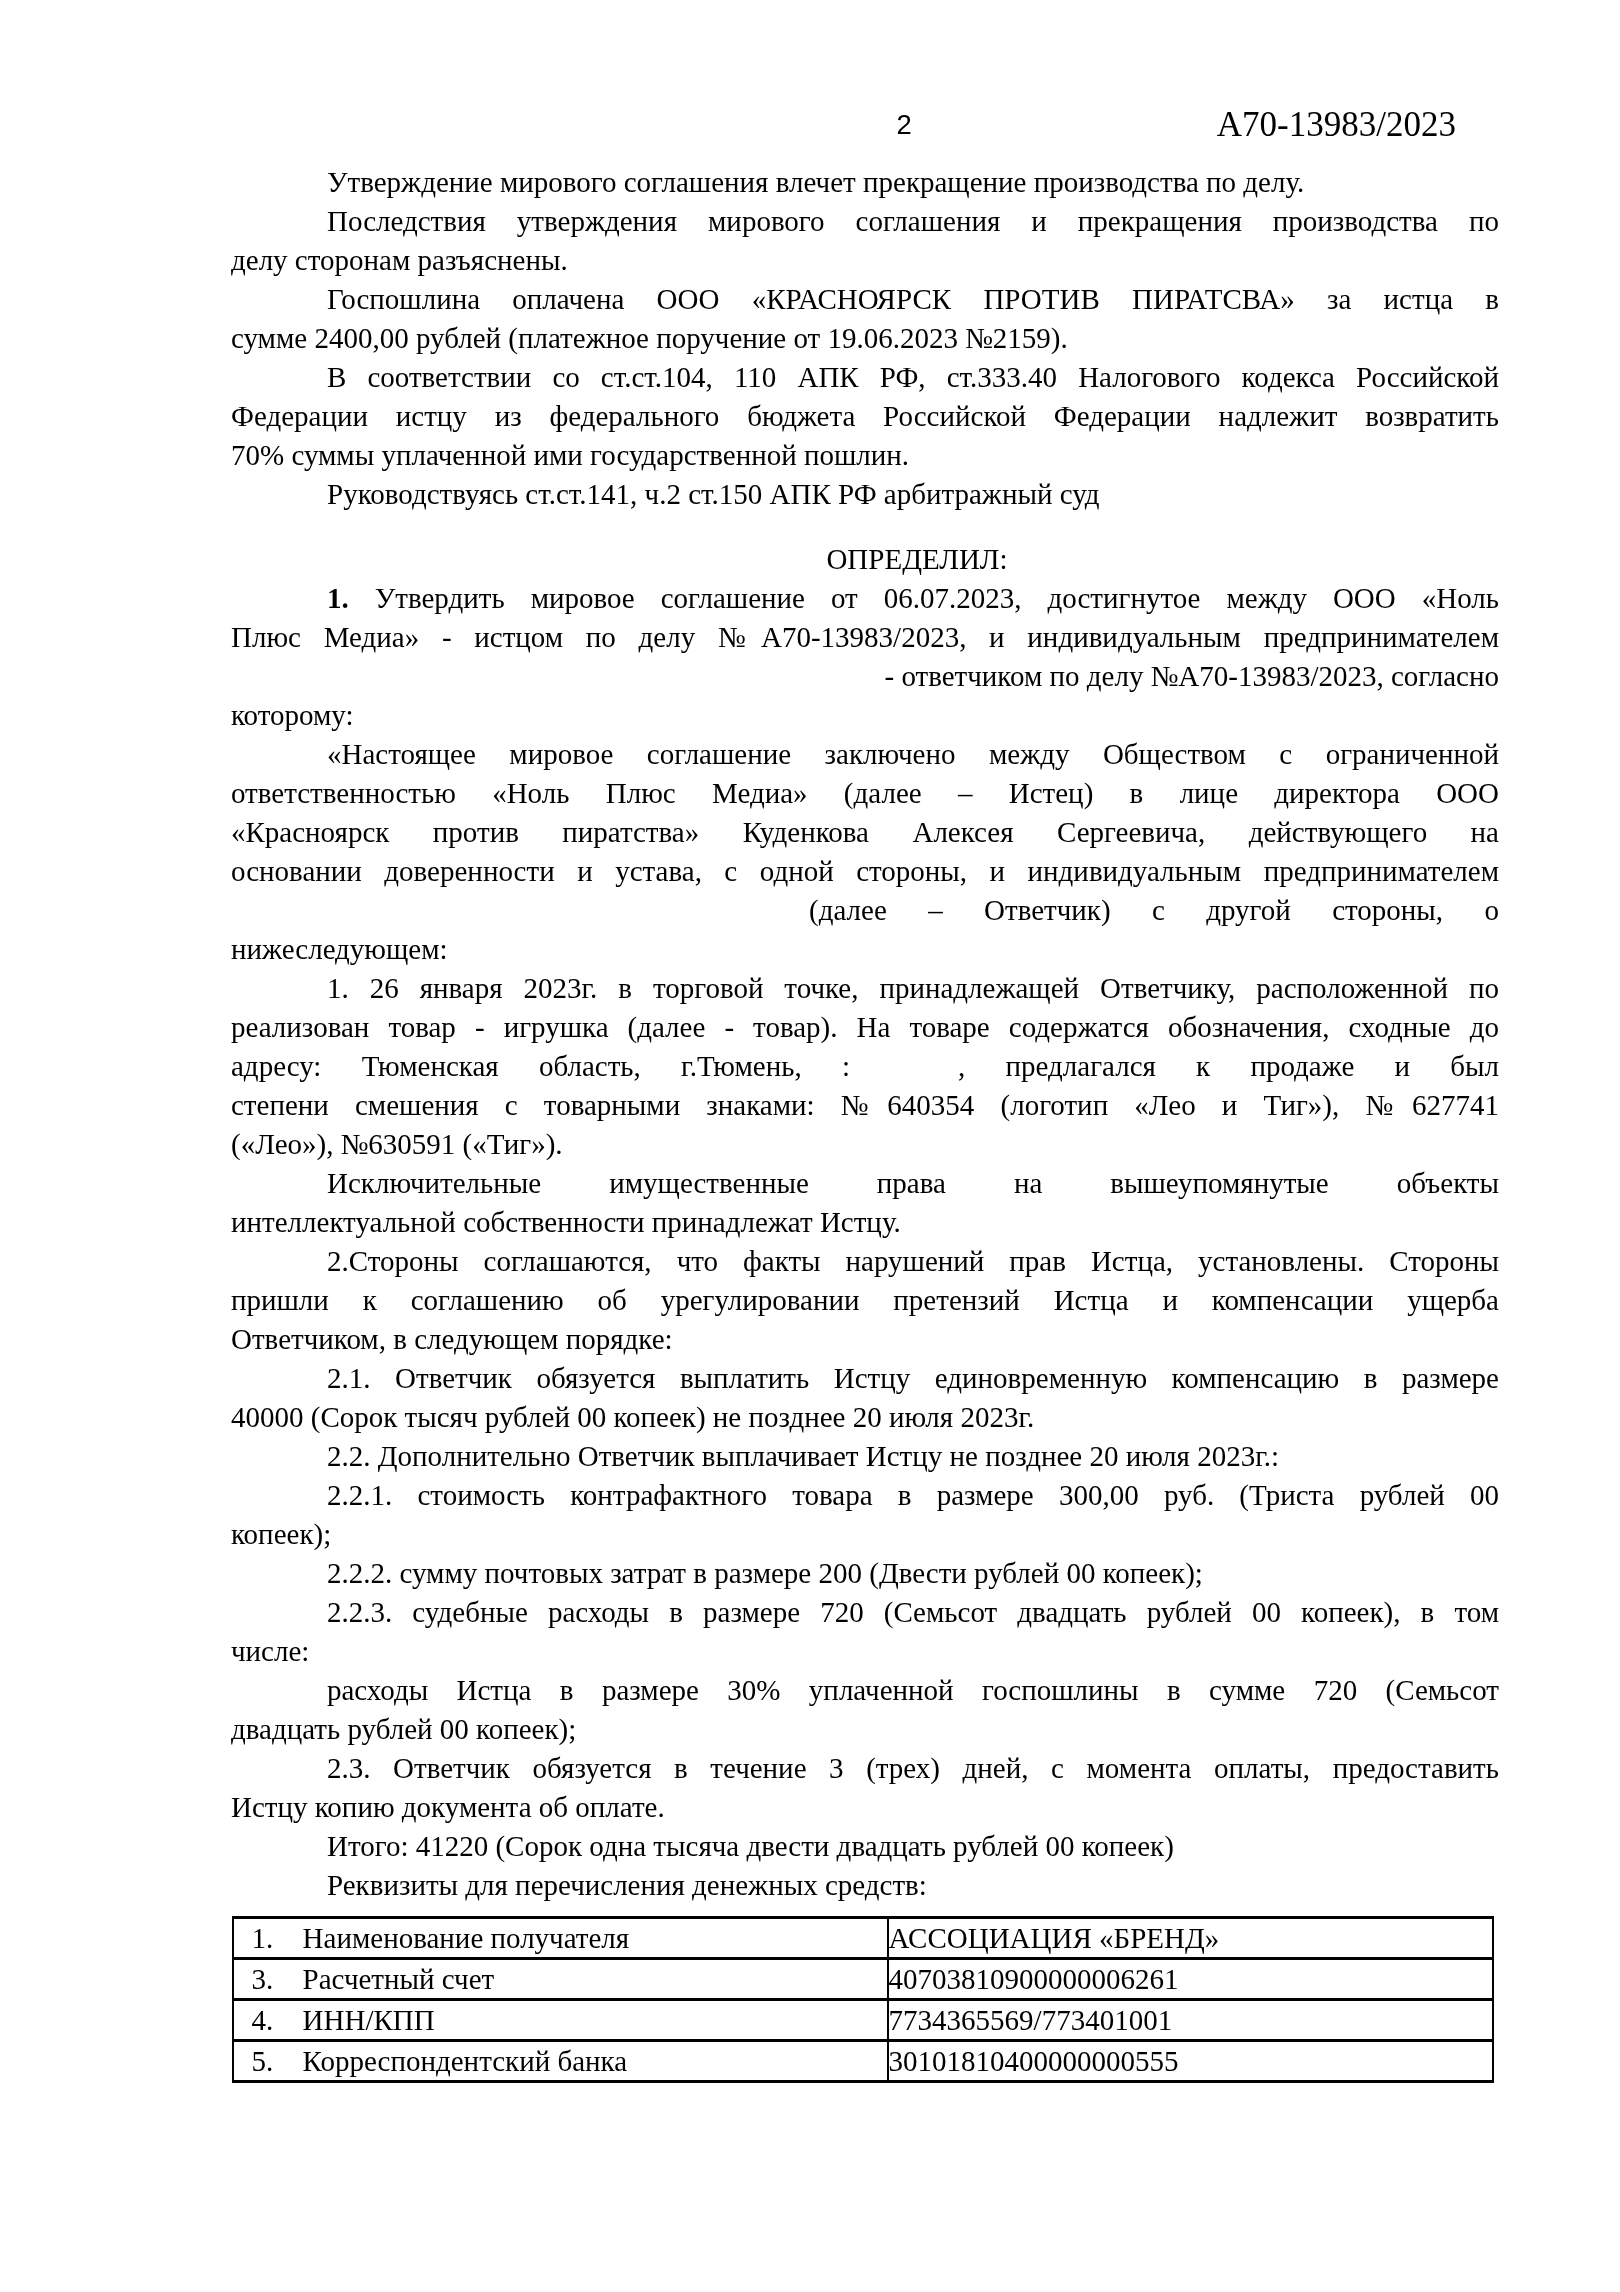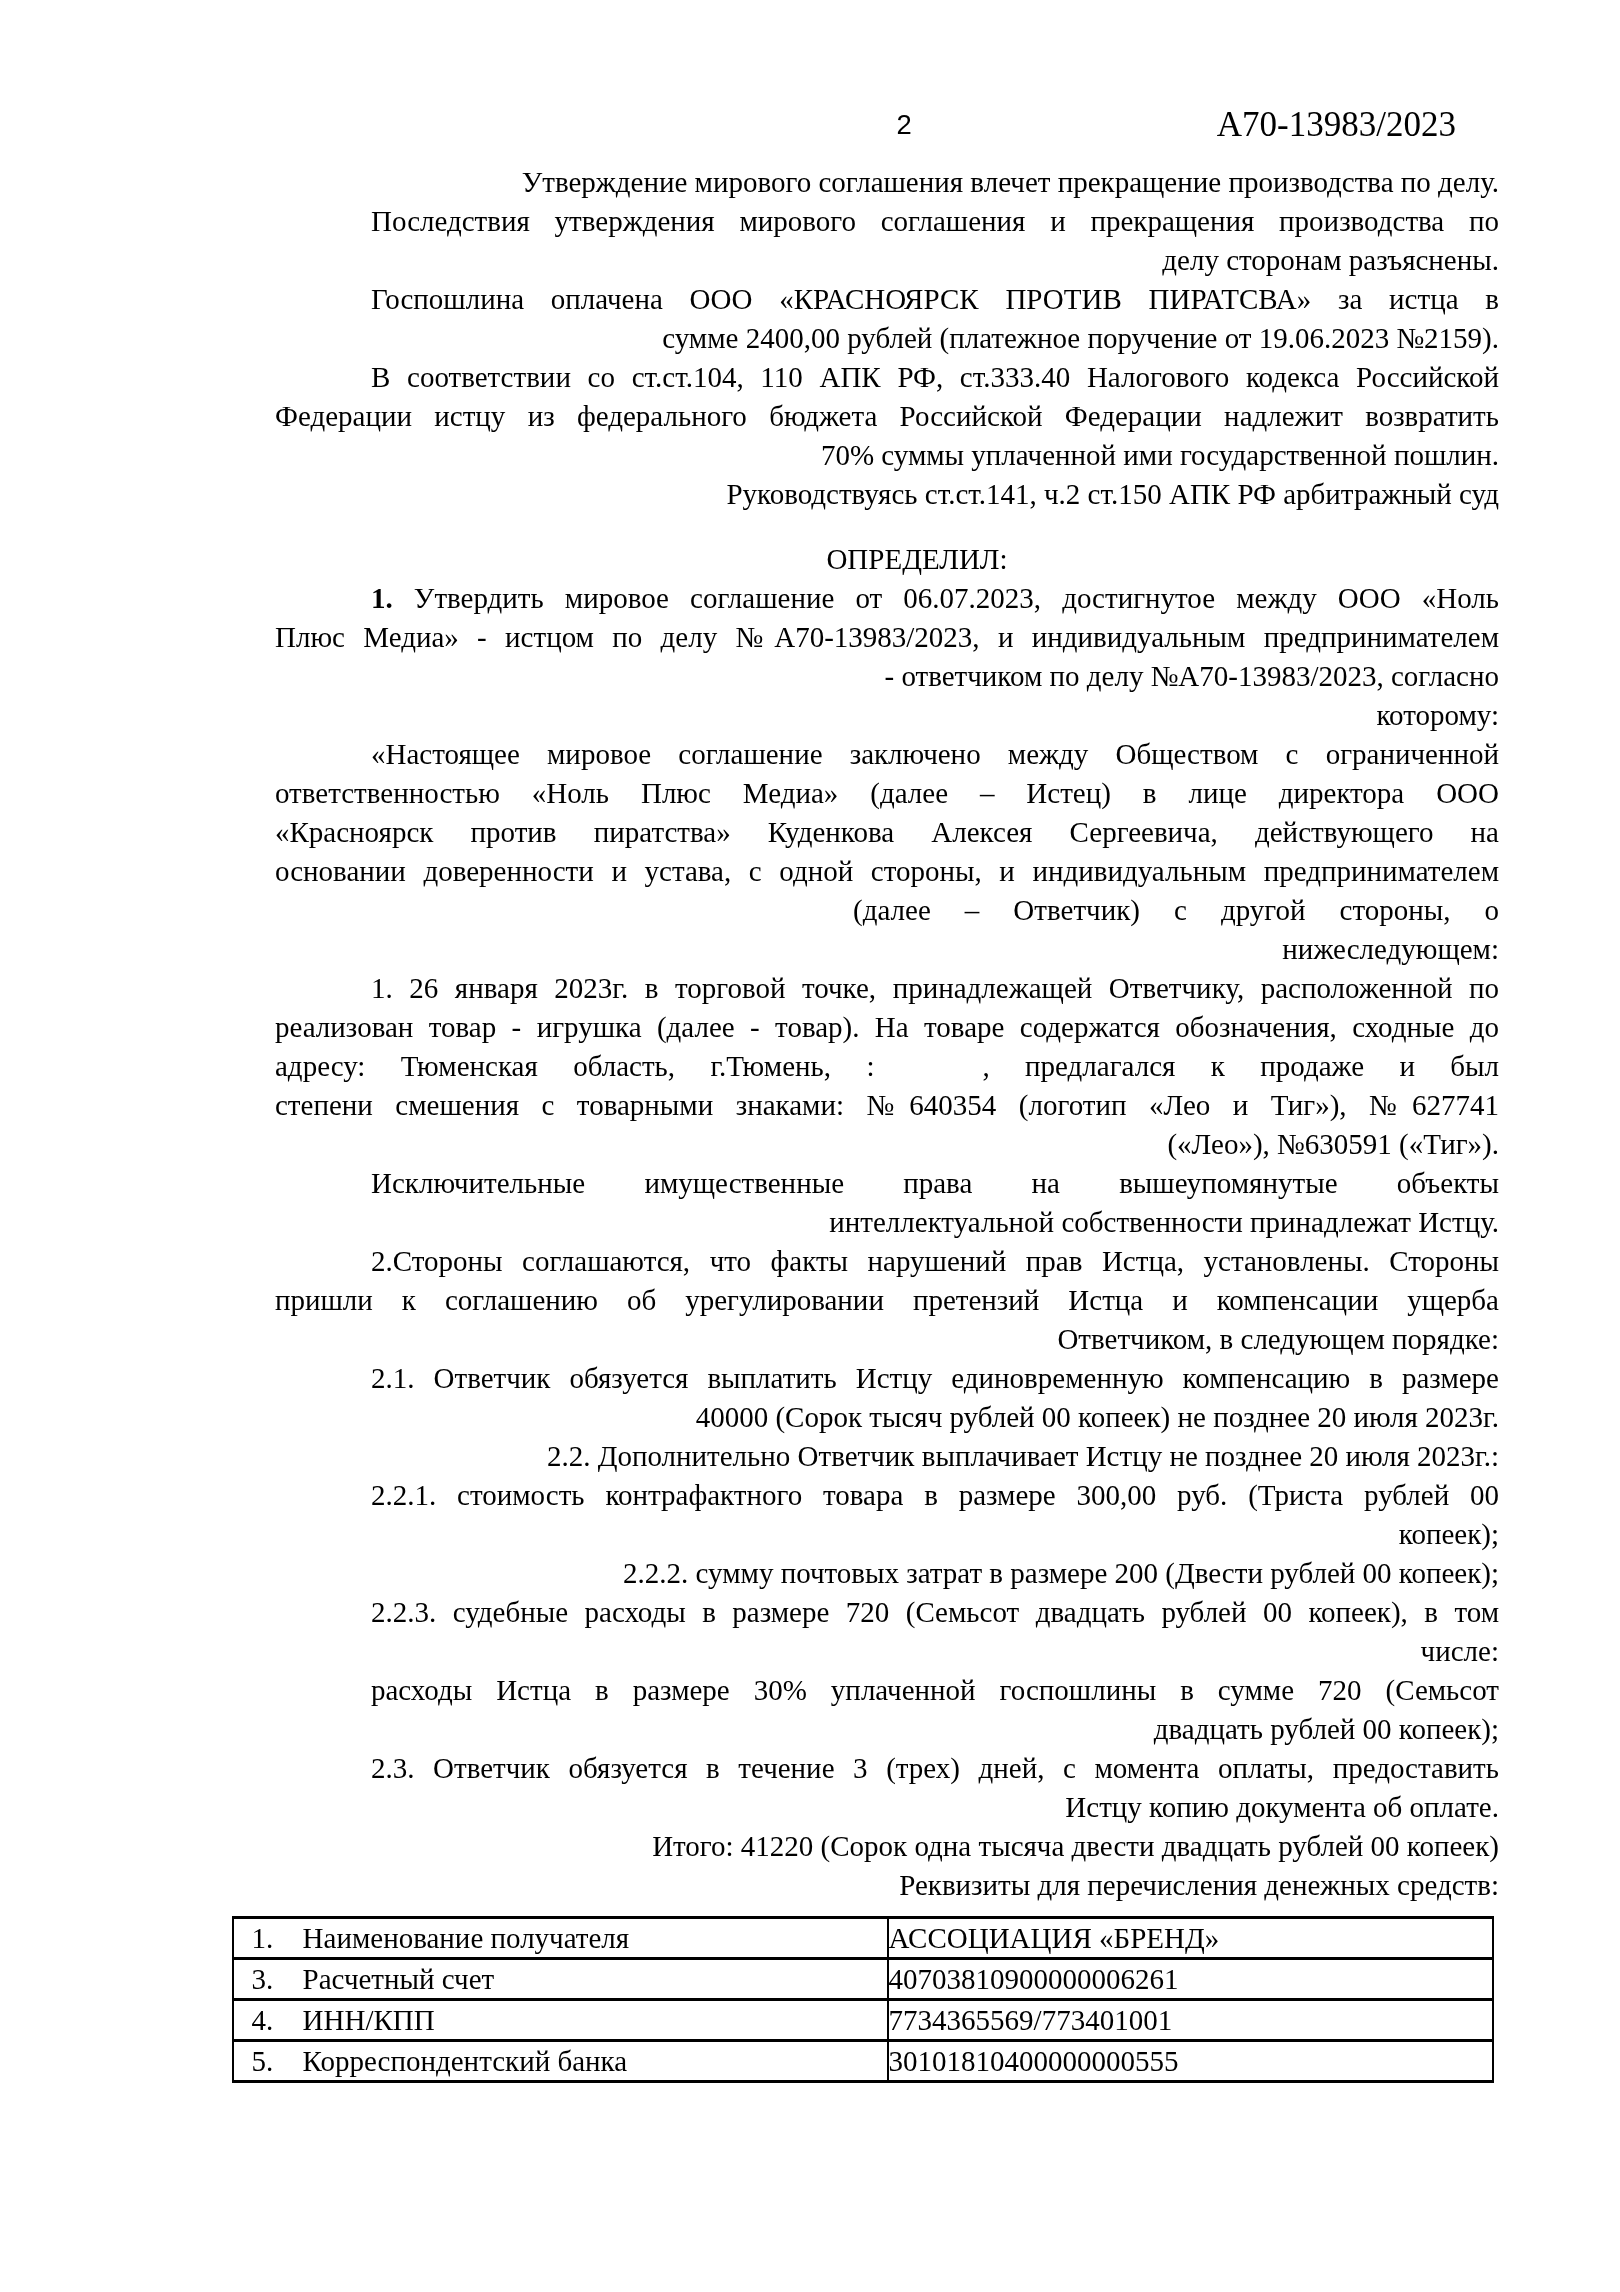--- a/index.html
+++ b/index.html
@@ -14,22 +14,22 @@
     font-family:"Liberation Sans", sans-serif;font-size:27.4px;line-height:33px;
   }
   .hdr-case{
     position:absolute;top:108px;right:164px;
     font-family:Liberation Serif, serif;font-size:35px;line-height:33px;
   }
   .doc-body{
     position:absolute;top:163px;left:231px;width:1268px;
     font-size:29px;line-height:39px;
   }
-  .ln{height:39px;overflow:hidden;text-align:right;}
-  .jb{text-align:justify;text-align-last:justify;margin-left:44px;}
+  .ln{height:39px;overflow:hidden;}
+  .jb{text-align:justify;text-align-last:justify;}
   .ind{padding-left:96px;}
   .r{text-align:right;}
   .ctr{text-align:center;padding-left:104px;}
   .sp{margin-top:25.5px;}
   .gapspan{display:inline-block;height:1px;}
   b{font-weight:bold;}
   .req-table{
     position:absolute;top:1916px;left:232px;width:1262px;
     border-collapse:collapse;table-layout:fixed;
     font-size:29px;line-height:35px;

